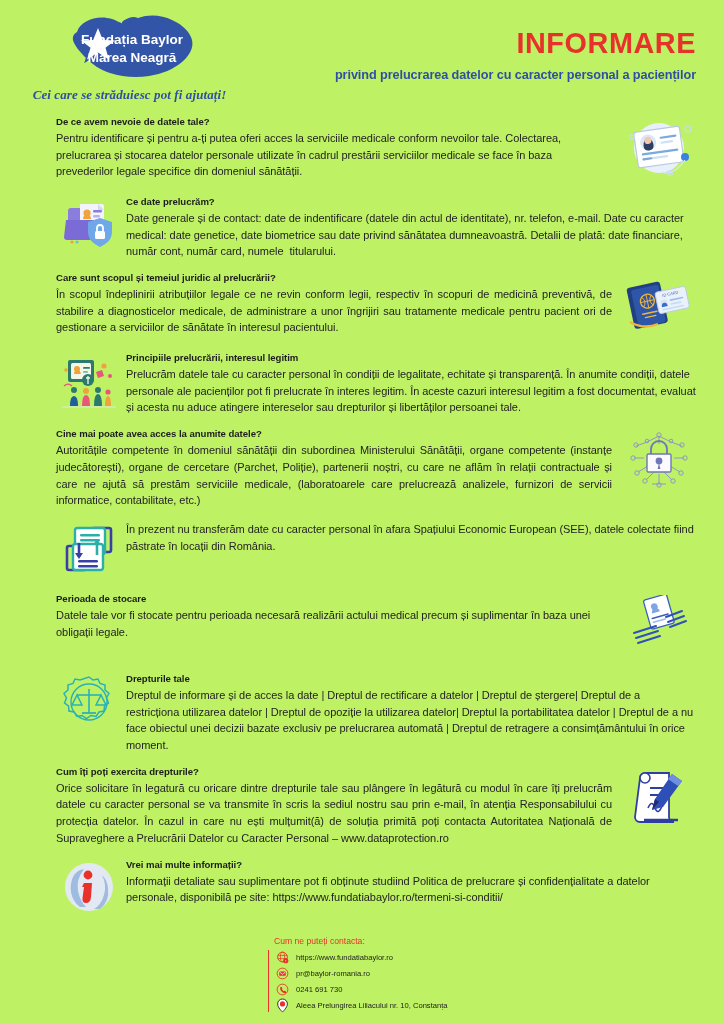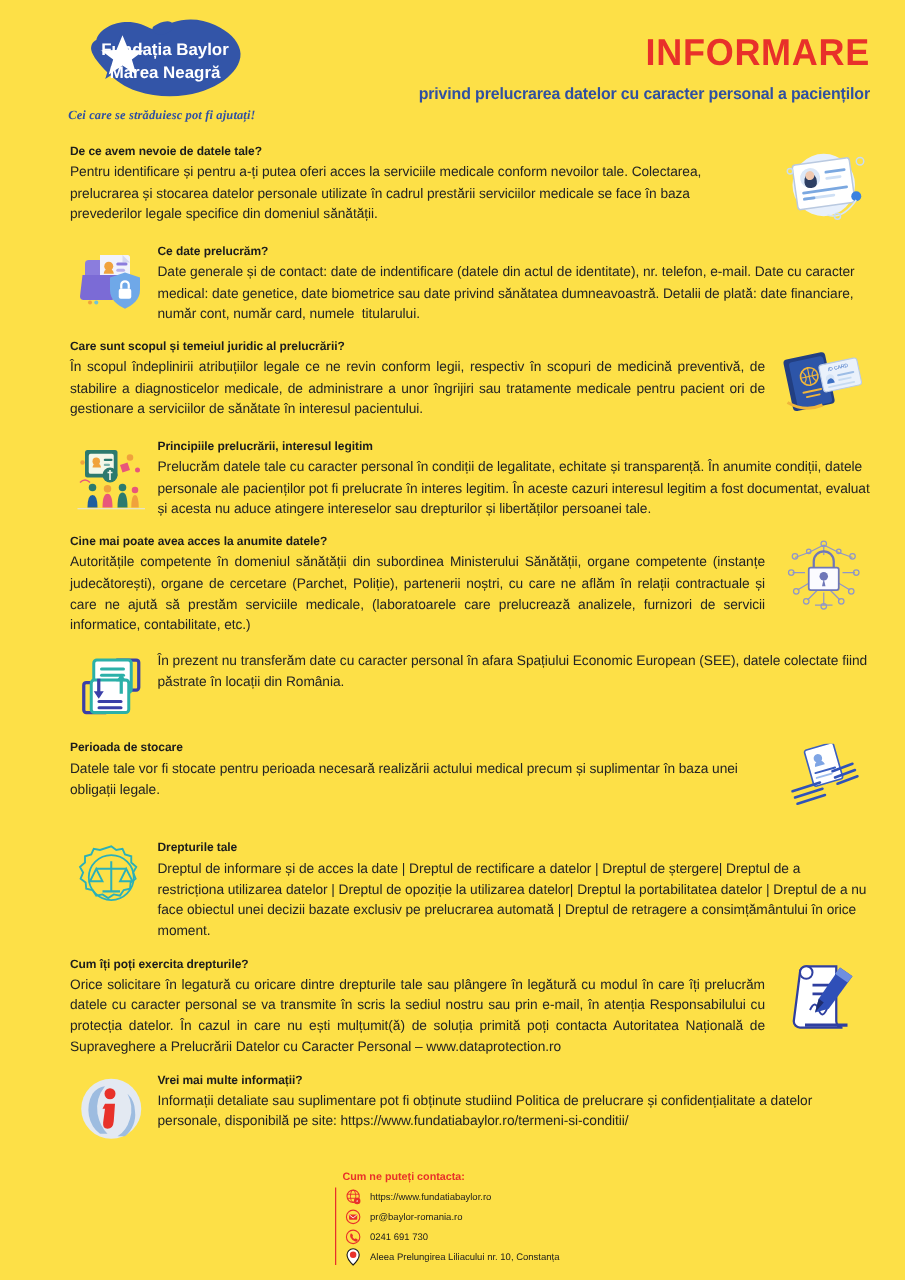--- a/index.html
+++ b/index.html
@@ -3,35 +3,35 @@
 <meta charset="utf-8">
 <style>
   * { box-sizing: border-box; margin: 0; padding: 0; }
   html, body {
     width: 724px; height: 1024px;
     background: #ffffff;
     font-family: "Liberation Sans", sans-serif;
     color: #2d2d2d;
     overflow: hidden;
   }
-  .page { position: relative; width: 724px; height: 1024px; background:#fde047; }
+  .page { position: relative; width: 724px; height: 1024px; background:#bef264; }
 
   
   .header { position: relative; height: 112px; }
   .logo-block {
     position: absolute; left: 42px; top: 12px; width: 175px; height: 92px;
     display: flex; flex-direction: column; align-items: center;
   }
   .logo-mark { position: relative; width: 160px; height: 74px; }
   .logo-mark svg { display:block; }
   .logo-tagline {
     margin-top: 1px;
     font-family: "Liberation Serif", serif;
     font-style: italic; font-weight: 700;
-    font-size: 10px; letter-spacing: .1px;
+    font-size: 13px; letter-spacing: .1px;
     color: #2f4fa2;
     white-space: nowrap;
   }
   .title-block {
     position: absolute; right: 28px; top: 28px;
     text-align: right; width: 430px;
   }
   .title-main {
     font-size: 30px; font-weight: 700; letter-spacing: .6px;
     color: #e8312a; line-height: 1; 
@@ -76,21 +76,21 @@
   .sec-text.justify { text-align: justify; }
   .sec-text b { font-weight: 400; }
 
   
   .footer {
     position: absolute; left: 0; right: 0; bottom: 10px;
     display: flex; justify-content: center;
   }
   .footer-inner { width: 250px; }
   .footer-title {
-    font-size: 8.6px; font-weight: 700; color: #e8312a;
+    font-size: 8.6px; font-weight: 400; color: #e8312a;
     margin-bottom: 4px; padding-left: 37px;
   }
   .contact-rows {
     border-left: 1.4px solid #e8312a;
     padding-left: 6px; margin-left: 31px;
   }
   .contact-row {
     display: flex; align-items: center;
     height: 14px; margin-bottom: 2px;
   }

